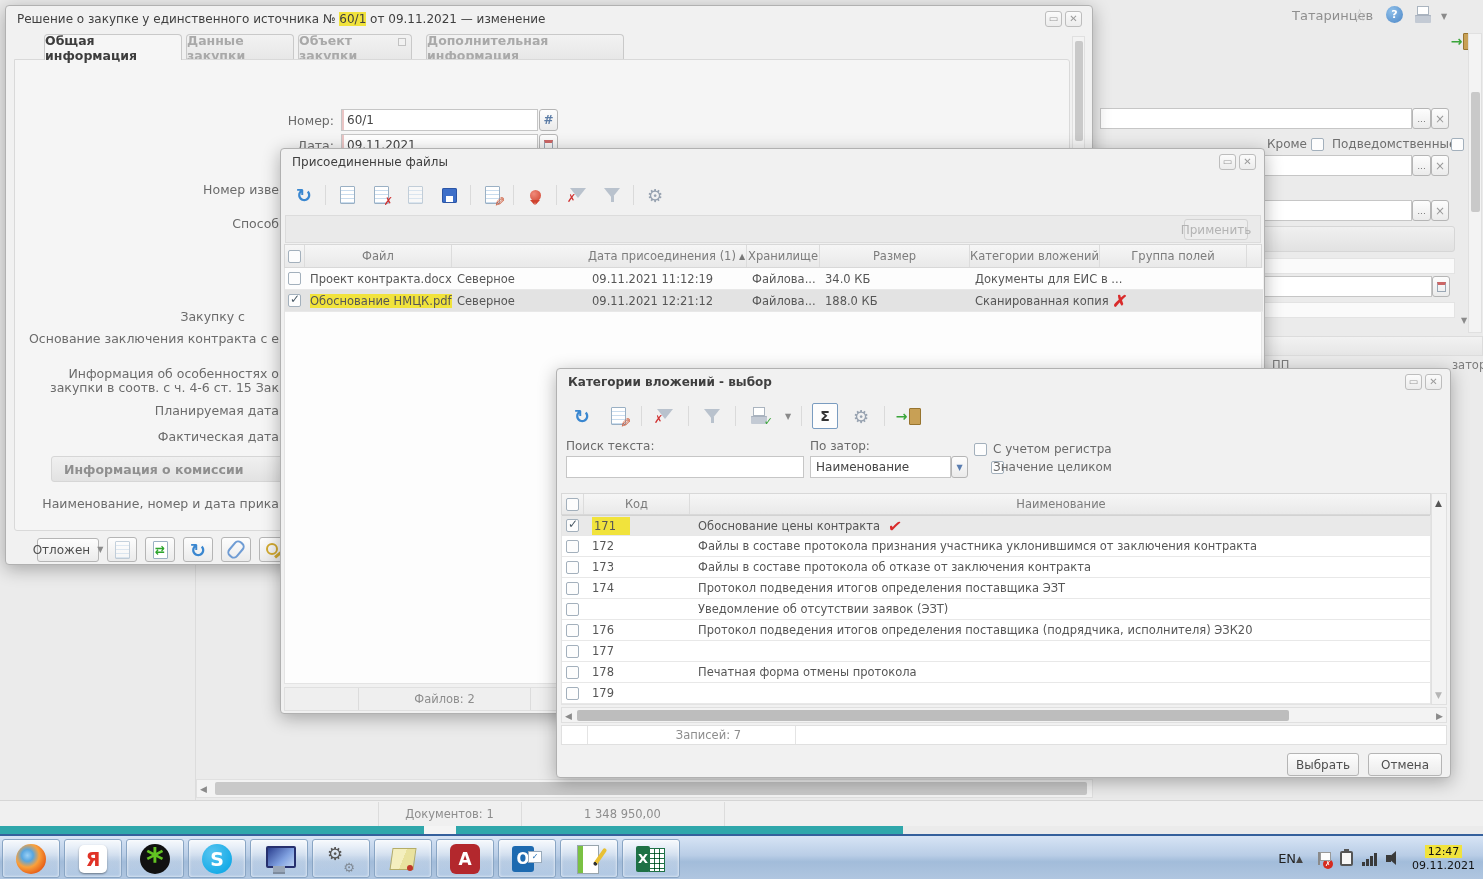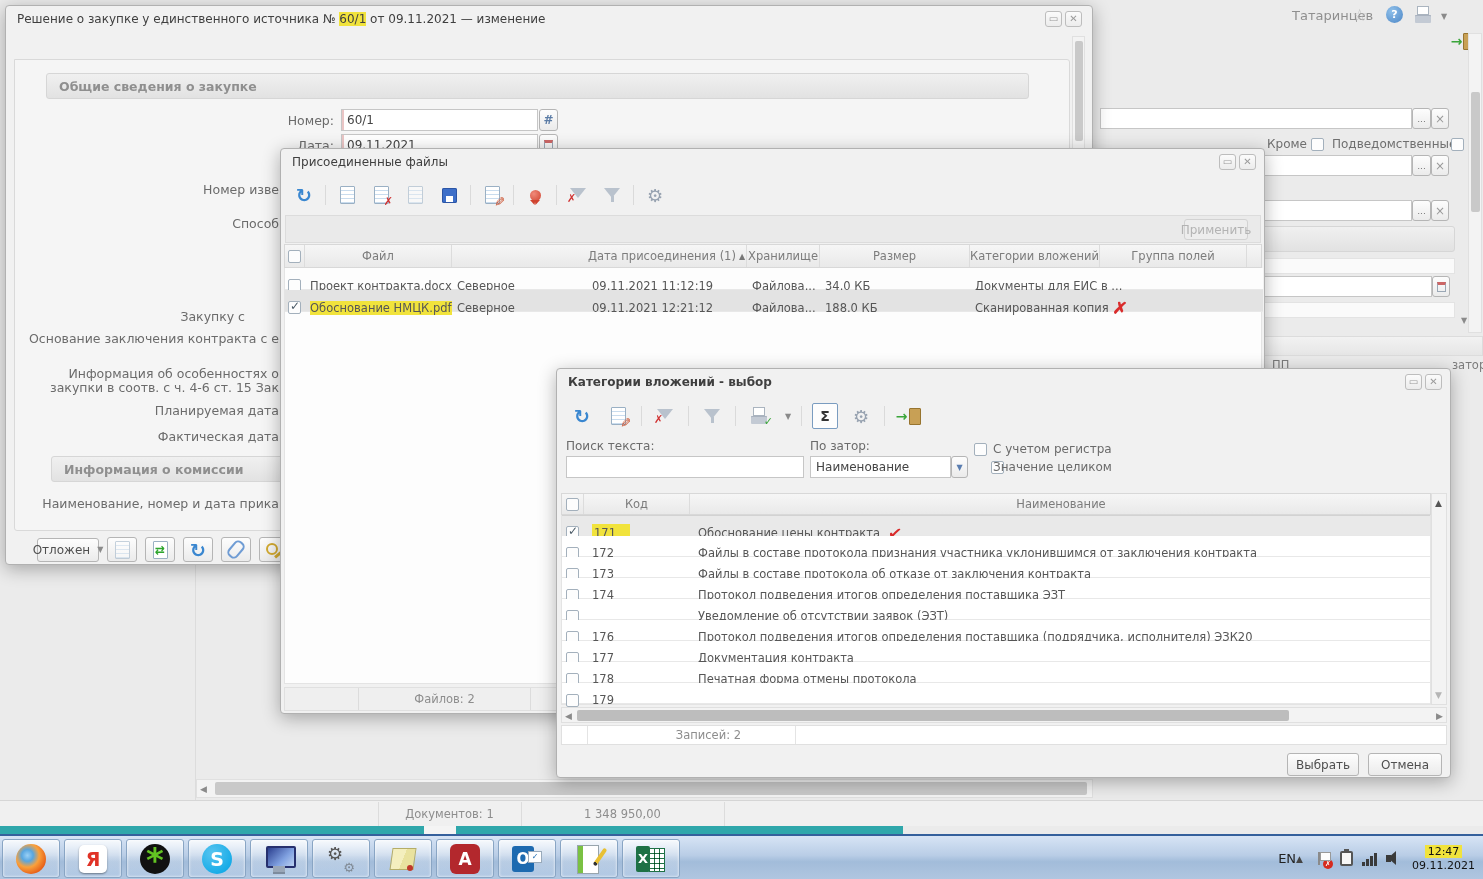--- a/index.html
+++ b/index.html
@@ -93,21 +93,21 @@
         background:#fff; border-radius:1px; }
   .ico.export-green:after { content:"\21C4"; position:absolute; color:#2da52d;
         font-weight:bold; font-size:12px; }
   .dd-caret { color:#8a8a8a; font-size:8px; margin-left:3px; }
 
   
   .th { position:absolute; top:0; height:100%; display:flex; align-items:center;
         justify-content:center; color:#7c7c7c; font-size:11.5px;
         border-right:1px solid #dcdcdc; overflow:hidden; white-space:nowrap; }
   .thead { background:linear-gradient(#f6f6f6,#e9e9e9); border:1px solid #d8d8d8; }
-  .cell { position:absolute; top:7px; height:100%; display:flex; align-items:center;
+  .cell { position:absolute; top:0; height:100%; display:flex; align-items:center;
           padding:0 5px; font-size:11.5px; color:#565656; overflow:visible; white-space:nowrap; }
   .redmark { color:#d92b2b; font-weight:bold; font-family:"DejaVu Serif",serif; }
 
   
   .sb-track { background:#f3f3f3; border:1px solid #e0e0e0; position:absolute; }
   .sb-thumb { background:#c9c9c9; border-radius:2px; position:absolute; }
   .sb-arrow { position:absolute; color:#8a8a8a; font-size:9px; text-align:center; }
 
   
   #taskbar { position:absolute; left:0; top:834px; width:1483px; height:45px;
@@ -257,25 +257,37 @@
     <div class="wtitle">
       <span>Решение о закупке у единственного источника №</span>
       <span class="hl">60/1</span>
       <span>от 09.11.2021 — изменение</span>
     </div>
     <div class="wctrl" style="right:10px;">
       <span class="wbtn">▭</span>
       <span class="wbtn">✕</span>
     </div>
 
+    <div class="abs" style="left:0;top:28px;width:1088px;height:26px;">
+      <div class="tab active" style="left:38px;width:138px;">
+          <span>Общая информация</span>
+        </div>
+      <div class="tab" style="left:180px;width:108px;">
+          <span>Данные закупки</span>
+        </div>
+      <div class="tab" style="left:292px;width:114px;">
+          <span>Объект закупки</span>
+          <span class="tabflag"></span>
+        </div>
+      <div class="tab" style="left:420px;width:198px;">
+          <span>Дополнительная информация</span>
+        </div>
+    </div>
 
     <div class="abs" style="left:8px;top:53px;width:1056px;height:472px;background:#f5f5f5;border:1px solid #d9d9d9;border-radius:0 3px 3px 3px;"></div>
-    <div class="abs secbar" style="left:40px;top:67px;width:983px;height:26px;">
-        <span>Общие сведения о закупке</span>
-      </div>
 
     <span class="abs" style="top:107px;right:758px;color:#6b6b6b;font-size:12.5px;">Номер:</span>
     <div class="abs inp" style="left:335px;top:103px;width:197px;height:22px;">
         <span>60/1</span>
       </div>
     <div class="abs btn" style="left:533px;top:103px;width:19px;height:22px;color:#5b7ca6;font-weight:bold;">#</div>
 
     <span class="abs" style="top:132px;right:758px;color:#6b6b6b;font-size:12.5px;">Дата:</span>
     <div class="abs inp" style="left:335px;top:128px;width:197px;height:22px;">
         <span>09.11.2021</span>
@@ -558,23 +570,20 @@
             <span>Протокол подведения итогов определения поставщика (подрядчика, исполнителя) ЭЗК20</span>
           </div>
         </div>
         <div class="abs rowline" style="left: 0px; top: 126px; width: 868px; height: 21px; background: rgb(255, 255, 255);">
           <div class="cell" style="left: 0px; width: 22px; padding: 0px 4px;">
             <span class="cb"></span>
           </div>
           <div class="cell" style="left: 22px; width: 106px; padding: 0px 8px;">
             <span>177</span>
           </div>
-          <div class="cell" style="left: 128px; width: 742px; padding: 0px 8px;">
-            <span>Документация контракта</span>
-          </div>
         </div>
         <div class="abs rowline" style="left: 0px; top: 147px; width: 868px; height: 21px; background: rgb(255, 255, 255);">
           <div class="cell" style="left: 0px; width: 22px; padding: 0px 4px;">
             <span class="cb"></span>
           </div>
           <div class="cell" style="left: 22px; width: 106px; padding: 0px 8px;">
             <span>178</span>
           </div>
           <div class="cell" style="left: 128px; width: 742px; padding: 0px 8px;">
             <span>Печатная форма отмены протокола</span>
@@ -599,21 +608,21 @@
     
     <div class="sb-track abs" style="left:4px;top:338px;width:886px;height:16px;">
       <span class="sb-arrow" style="left:3px;top:3px;">◀</span>
       <div class="sb-thumb" style="left:15px;top:2px;width:712px;height:11px;background:#bdbdbd;"></div>
       <span class="sb-arrow" style="right:3px;top:3px;">▶</span>
     </div>
 
     
     <div class="abs" style="left:4px;top:356px;width:886px;height:20px;background:#fff;border:1px solid #e0e0e0;">
       <div class="abs" style="left:0;top:0;width:26px;height:100%;border-right:1px solid #e4e4e4;"></div>
-      <div class="abs" style="left:26px;top:0;width:208px;height:100%;border-right:1px solid #e4e4e4;display:flex;align-items:center;justify-content:flex-end;padding-right:54px;color:#8d8d8d;font-size:11.5px;">Записей: 2</div>
+      <div class="abs" style="left:26px;top:0;width:208px;height:100%;border-right:1px solid #e4e4e4;display:flex;align-items:center;justify-content:flex-end;padding-right:54px;color:#8d8d8d;font-size:11.5px;">Записей: 7</div>
     </div>
 
     <div class="btn abs" style="left:730px;top:384px;width:72px;height:23px;">Выбрать</div>
     <div class="btn abs" style="left:811px;top:384px;width:74px;height:23px;">Отмена</div>
   </div>
 
   <div id="taskbar">
     <div>
         <div class="appbtn" style="left: 2px;">
           <span class="ticon firefox"></span>

